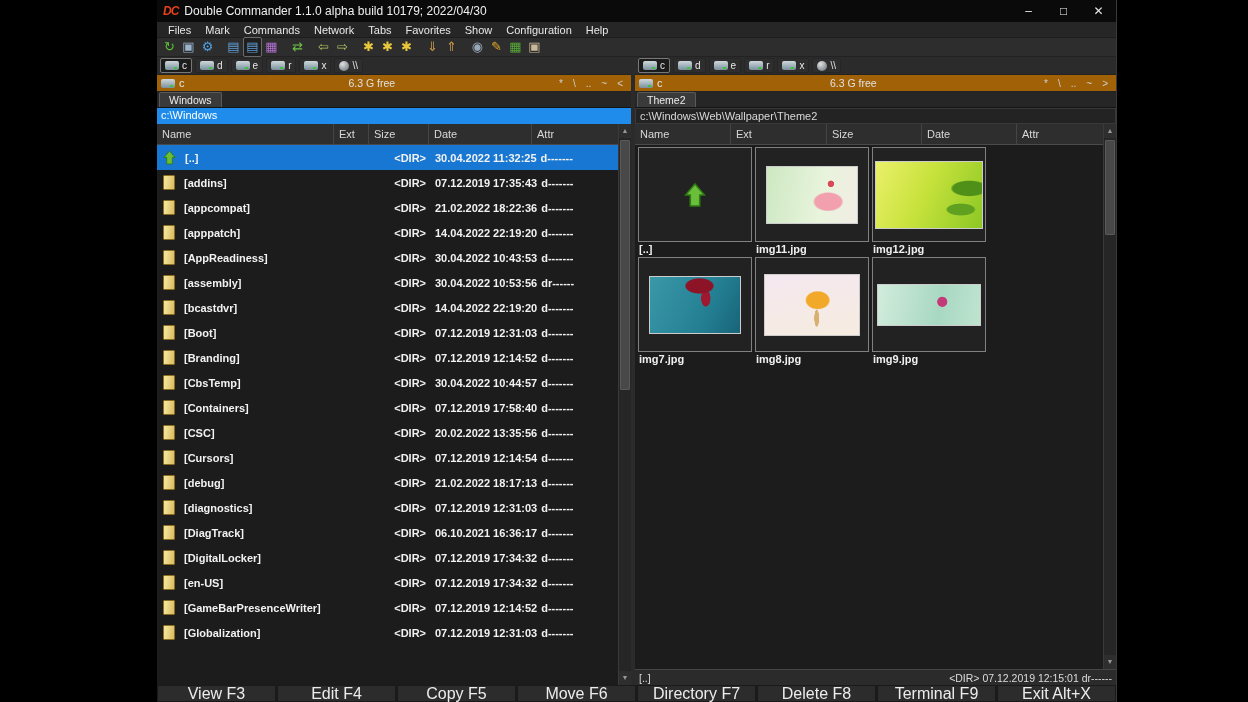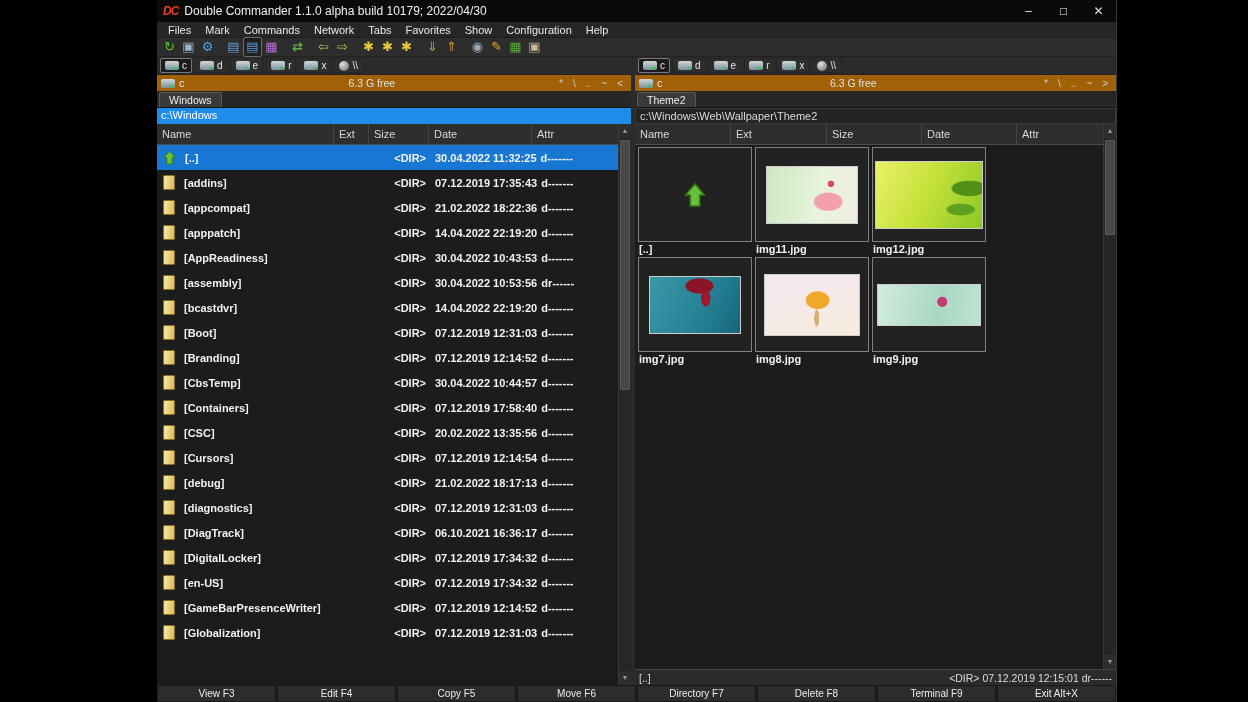--- a/index.html
+++ b/index.html
@@ -137,21 +137,21 @@
   
   .cmdline { height:19px; display:flex; align-items:center; gap:5px; padding:0 3px; background:#2b2b2b; flex:0 0 auto; }
   .prompt { color:#e0e0e0; font-size:11px; white-space:nowrap; }
   .cmdwrap { flex:1; position:relative; height:15px; }
   .cmdwrap input { width:100%; height:15px; background:#242424; border:1px solid #5a5a5a;
                    color:#eee; font-size:11px; padding:0 16px 0 3px; outline:none; }
   .chev { position:absolute; right:3px; top:0; color:#9a9a9a; font-size:9px; line-height:15px; }
 
   
   .fnbar { height:17px; display:flex; gap:1px; background:#1c1c1c; flex:0 0 auto; }
-  .fnbtn { flex:1; background:#2c2c2c; border:1px solid #1a1a1a; color:#ececec; font-size:10px;
+  .fnbtn { flex:1; background:#2c2c2c; border:1px solid #1a1a1a; color:#ececec; font-size:16px;
            text-align:center; line-height:15px; }
 </style>
 </head>
 <body>
 
 <div class="stage">
 <div class="window">
 
   <div class="titlebar">
     <span class="dc-logo">DC</span>

